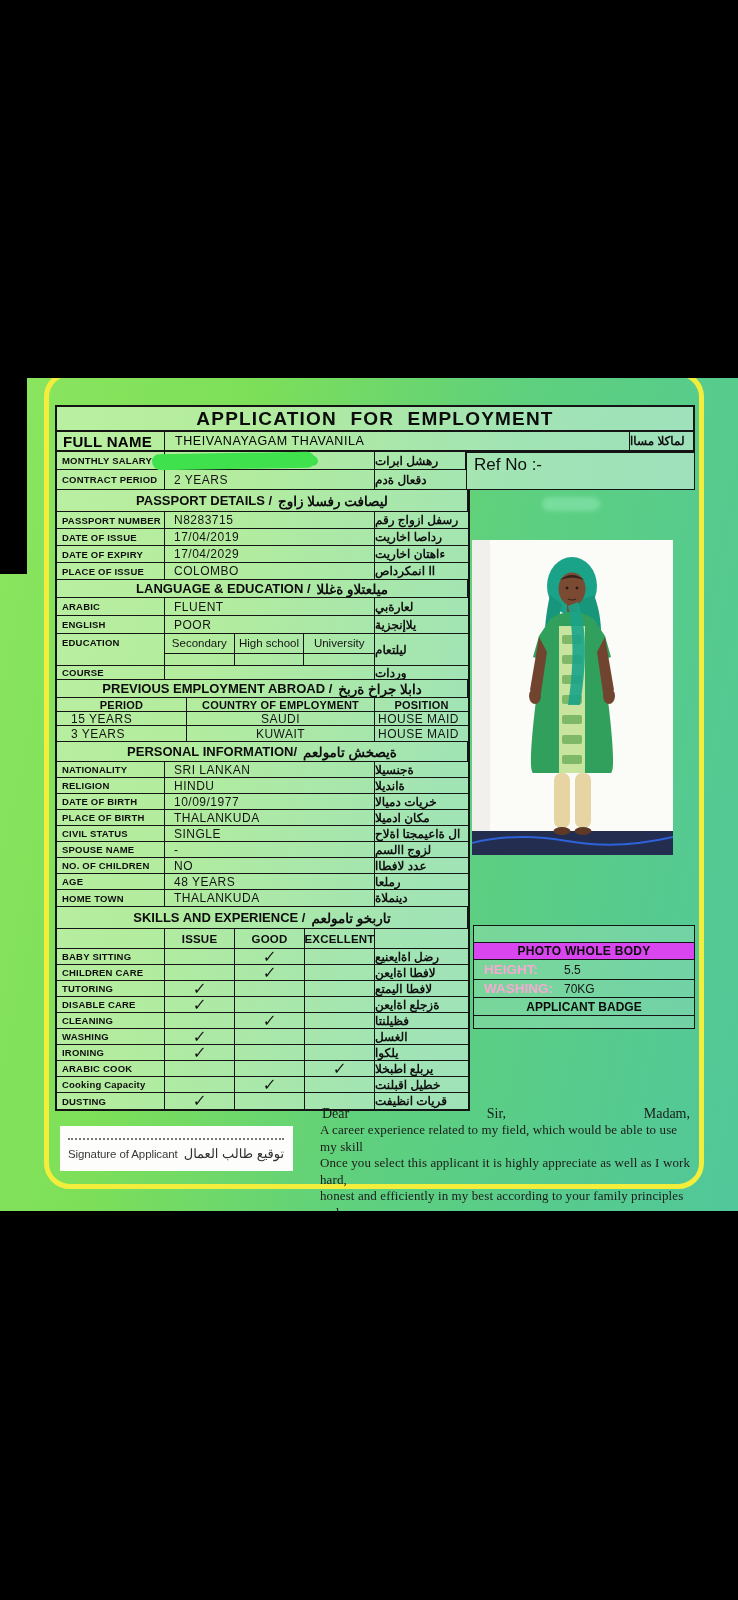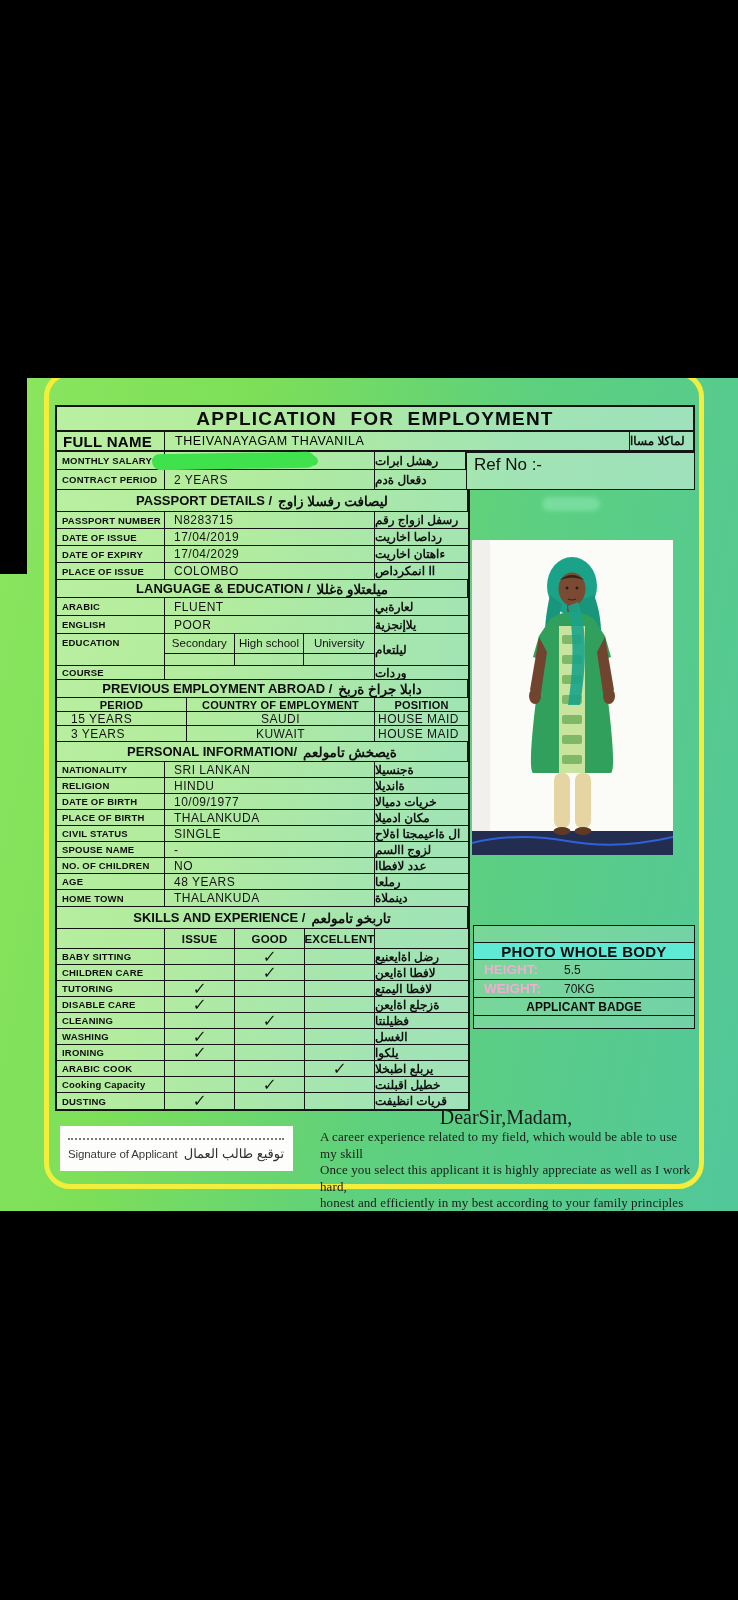--- a/index.html
+++ b/index.html
@@ -58,32 +58,32 @@
   .edu-c{width:70px;border-right:1px solid #141414;box-sizing:border-box;display:flex;
     align-items:center;justify-content:center;font-size:11.5px;color:#141414;}
   .edu-c:last-child{border-right:none;}
 
   
   .photo{position:absolute;left:472px;top:540px;width:201px;height:315px;}
   .infobox{position:absolute;left:473px;top:925px;width:222px;border:1.5px solid #141414;
     box-sizing:border-box;background:rgba(255,255,255,0.18);}
   .ib-row{border-bottom:1px solid #141414;display:flex;align-items:center;box-sizing:border-box;}
   .ib-row:last-child{border-bottom:none;}
-  .ib-caption{height:17px;background:#5eead4;justify-content:center;font-weight:700;font-size:15px;
+  .ib-caption{height:17px;background:#d946ef;justify-content:center;font-weight:700;font-size:12px;
     letter-spacing:.3px;color:#0c0c0c;}
   .ib-metric{height:20px;}
   .ib-metric .k{font-weight:700;font-size:13.5px;padding-left:10px;width:80px;color:#f9a8d4;}
   .ib-metric .v{font-size:12px;color:#141414;}
   .ib-badge{height:18px;justify-content:center;font-weight:700;font-size:12px;color:#0c0c0c;}
   .ib-empty{height:12px;}
 
   
   .letter{position:absolute;left:320px;top:1106px;width:372px;font-family:"Liberation Serif",serif;
     color:#1b1b1b;}
-  .salutation{display:flex;justify-content:center;font-size:20px;padding:0 2px;}
+  .salutation{display:flex;justify-content:space-between;font-size:14px;padding:0 2px;}
   .letter-line{font-size:13px;line-height:16.5px;letter-spacing:.1px;}
 
   
   .sigbox{position:absolute;left:60px;top:1126px;width:233px;height:45px;background:#fdfdfb;}
   .sig-dots{position:absolute;left:8px;top:12px;width:216px;border-top:2px dotted #777;}
   .sig-label{position:absolute;left:8px;top:20px;width:220px;font-size:11.5px;color:#3a3a3a;
     letter-spacing:-0.1px;display:flex;gap:6px;align-items:baseline;}
   .sig-label .ar{font-size:13px;color:#2f2f2f;}
 
   .black-top{position:absolute;left:0;top:0;width:738px;height:378px;background:#000;}
@@ -562,21 +562,21 @@
   </div>
 
   <div class="infobox">
     <div class="ib-row" style="height:17px;"></div>
     <div class="ib-row ib-caption">PHOTO WHOLE BODY</div>
     <div class="ib-row ib-metric">
       <span class="k">HEIGHT:</span>
       <span class="v">5.5</span>
     </div>
     <div class="ib-row ib-metric" style="height:18px;">
-      <span class="k">WEIGHT:</span>
+      <span class="k">WASHING:</span>
       <span class="v">70KG</span>
     </div>
     <div class="ib-row ib-badge">APPLICANT BADGE</div>
     <div class="ib-row ib-empty"></div>
   </div>
 
   <div class="letter">
     <div class="salutation">
       <span>Dear</span>
       <span>Sir,</span>

